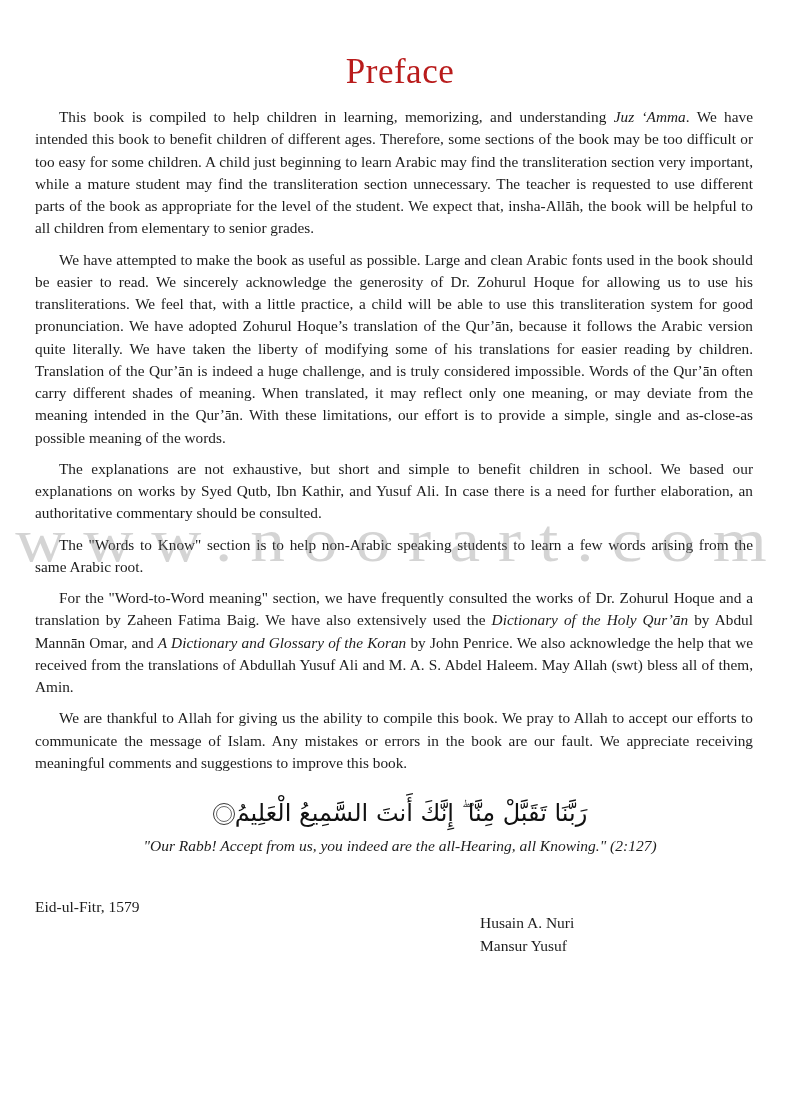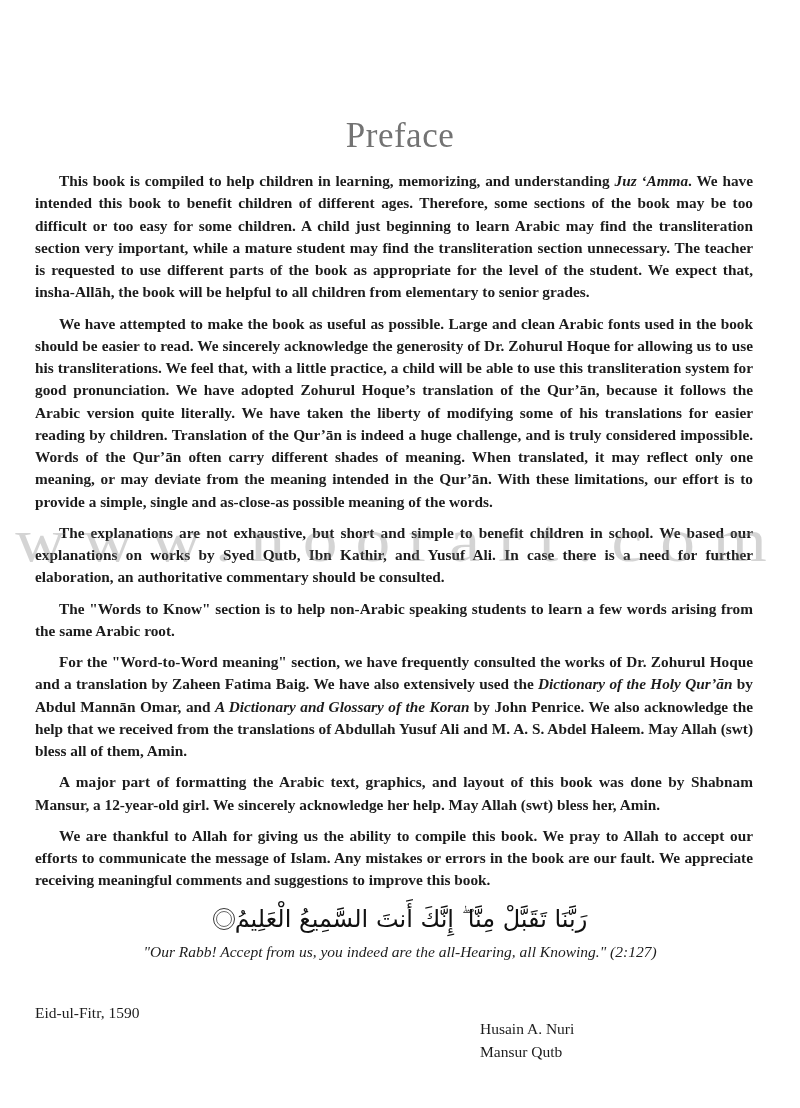--- a/index.html
+++ b/index.html
@@ -27,40 +27,39 @@
     letter-spacing: 16px;
     color: rgba(130, 130, 130, 0.34);
     white-space: nowrap;
     pointer-events: none;
     transform: scaleX(1.12);
     font-family: "Liberation Serif", "DejaVu Serif", serif;
     z-index: 5;
   }
   .title {
     margin: 0;
-    padding-top: 116px;
+    padding-top: 52px;
     text-align: center;
     font-size: 35px;
     font-weight: normal;
     letter-spacing: 0.5px;
-    color: #737373;
+    color: #b91c1c;
   }
   .body-text {
     margin: 14px 35px 0 35px;
     font-size: 15.3px;
     line-height: 1.455;
     text-align: justify;
   }
   .body-text p {
     margin: 0 12px 9px 0;
     text-indent: 24px;
-    font-weight: bold;
   }
   .verse-line {
-    margin-top: 12px;
+    margin-top: 24px;
     display: flex;
     justify-content: center;
     align-items: center;
     gap: 0;
   }
   .arabic {
     direction: rtl;
     font-size: 24px;
     line-height: 1.3;
     font-family: "DejaVu Sans", "Liberation Serif", sans-serif;
@@ -106,34 +105,33 @@
   <div class="watermark">www.noorart.com</div>
 
   <h1 class="title">Preface</h1>
 
   <div class="body-text">
       <p><span>This book is compiled to help children in learning, memorizing, and understanding </span><i>Juz ‘Amma</i><span>. We have intended this book to benefit children of different ages. Therefore, some sections of the book may be too difficult or too easy for some children. A child just beginning to learn Arabic may find the transliteration section very important, while a mature student may find the transliteration section unnecessary. The teacher is requested to use different parts of the book as appropriate for the level of the student. We expect that, insha-Allāh, the book will be helpful to all children from elementary to senior grades.</span></p>
       <p><span>We have attempted to make the book as useful as possible. Large and clean Arabic fonts used in the book should be easier to read. We sincerely acknowledge the generosity of Dr. Zohurul Hoque for allowing us to use his transliterations. We feel that, with a little practice, a child will be able to use this transliteration system for good pronunciation. We have adopted Zohurul Hoque’s translation of the Qur’ān, because it follows the Arabic version quite literally. We have taken the liberty of modifying some of his translations for easier reading by children. Translation of the Qur’ān is indeed a huge challenge, and is truly considered impossible. Words of the Qur’ān often carry different shades of meaning. When translated, it may reflect only one meaning, or may deviate from the meaning intended in the Qur’ān. With these limitations, our effort is to provide a simple, single and as-close-as possible meaning of the words.</span></p>
       <p><span>The explanations are not exhaustive, but short and simple to benefit children in school. We based our explanations on works by Syed Qutb, Ibn Kathir, and Yusuf Ali. In case there is a need for further elaboration, an authoritative commentary should be consulted.</span></p>
       <p><span>The "Words to Know" section is to help non-Arabic speaking students to learn a few words arising from the same Arabic root.</span></p>
       <p><span>For the "Word-to-Word meaning" section, we have frequently consulted the works of Dr. Zohurul Hoque and a translation by Zaheen Fatima Baig. We have also extensively used the </span><i>Dictionary of the Holy Qur’ān</i><span> by Abdul Mannān Omar, and </span><i>A Dictionary and Glossary of the Koran</i><span> by John Penrice. We also acknowledge the help that we received from the translations of Abdullah Yusuf Ali and M. A. S. Abdel Haleem. May Allah (swt) bless all of them, Amin.</span></p>
-      <p><span>A major part of formatting the Arabic text, graphics, and layout of this book was done by Shabnam Mansur, a 12-year-old girl. We sincerely acknowledge her help. May Allah (swt) bless her, Amin.</span></p>
       <p><span>We are thankful to Allah for giving us the ability to compile this book. We pray to Allah to accept our efforts to communicate the message of Islam. Any mistakes or errors in the book are our fault. We appreciate receiving meaningful comments and suggestions to improve this book.</span></p>
     </div>
 
   <div class="verse-line">
     <span class="ayah-marker"></span>
     <span class="arabic">رَبَّنَا تَقَبَّلْ مِنَّا ۖ إِنَّكَ أَنتَ السَّمِيعُ الْعَلِيمُ</span>
   </div>
 
   <div class="verse-caption">"Our Rabb! Accept from us, you indeed are the all-Hearing, all Knowing." (2:127)</div>
 
   <div class="signatures">
     <div class="sig-left">
-      <div>Eid-ul-Fitr, 1590</div>
+      <div>Eid-ul-Fitr, 1579</div>
     </div>
     <div class="sig-right">
       <div>Husain A. Nuri</div>
-      <div>Mansur Qutb</div>
+      <div>Mansur Yusuf</div>
     </div>
   </div>
 
 </div>
 
 </body></html>

